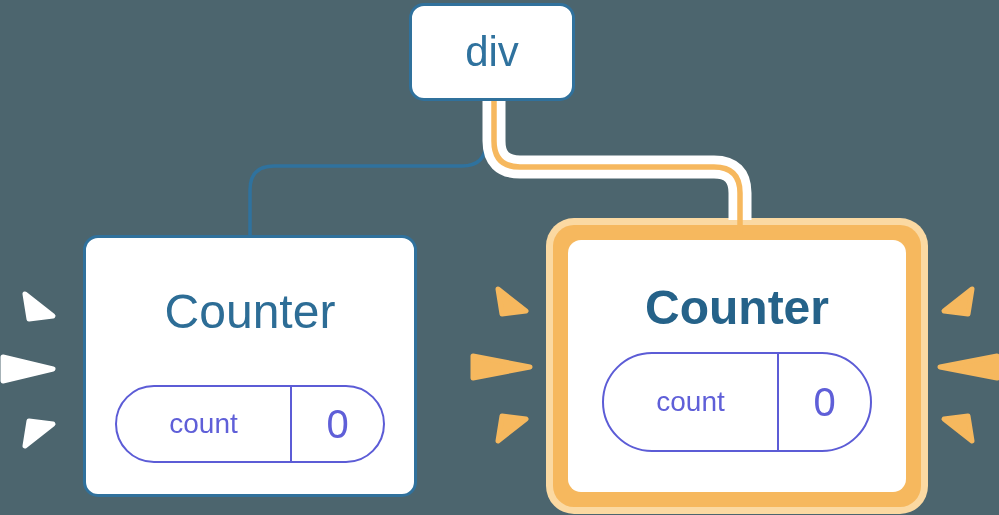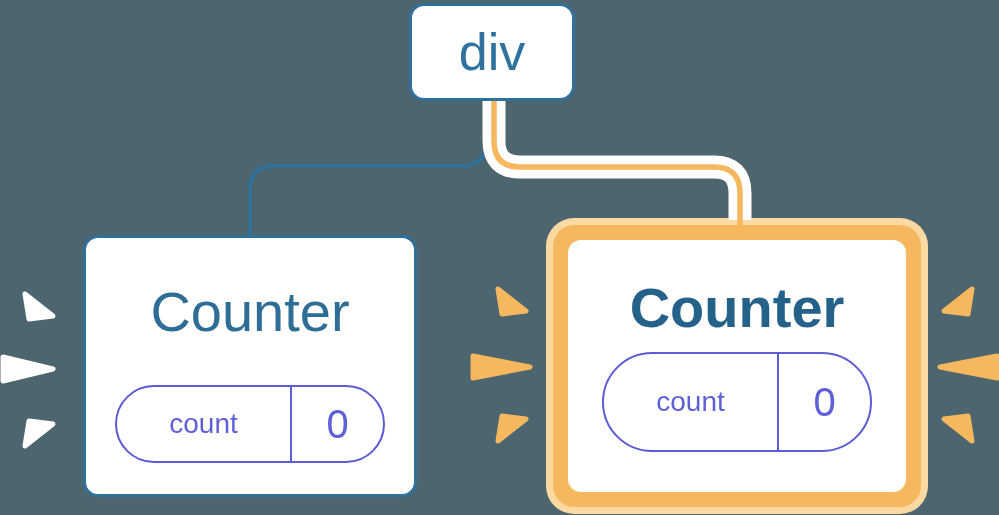--- a/index.html
+++ b/index.html
@@ -8,21 +8,21 @@
     background:var(--bg,#4c656e);
     font-family:"Liberation Sans", sans-serif;
   }
   
   .root-node{
     position:absolute;left:409px;top:3px;width:166px;height:98px;
     box-sizing:border-box;background:#fff;
     border:3.5px solid var(--border-blue,#30719c);border-radius:15px;
     display:flex;align-items:center;justify-content:center;z-index:5;
   }
-  .root-node .label{font-size:52px;color:var(--blue,#3478a4);line-height:1;}
+  .root-node .label{font-size:42px;color:var(--blue,#3478a4);line-height:1;}
   
   #edges{position:absolute;left:0;top:0;z-index:3;pointer-events:none;}
   
   .card-left{
     position:absolute;left:83px;top:235px;width:334px;height:262px;
     box-sizing:border-box;background:#fff;
     border:3px solid var(--border-blue,#30719c);border-radius:15px;
     display:flex;flex-direction:column;align-items:center;
     padding-top:49px;z-index:1;
   }
@@ -35,21 +35,21 @@
   .card-right-ring{
     box-sizing:border-box;width:100%;height:100%;
     background:var(--orange,#f6b85e);border-radius:21px;padding:15px;
   }
   .card-right-inner{
     box-sizing:border-box;width:100%;height:100%;
     background:#fff;border-radius:13px;
     display:flex;flex-direction:column;align-items:center;
     padding-top:43px;
   }
-  .card-title{font-size:56px;line-height:50px;}
+  .card-title{font-size:48px;line-height:50px;}
   .card-left .card-title{color:var(--title-l,#2d6d96);font-weight:500;margin-bottom:48px;}
   .card-right-inner .card-title{color:var(--title-r,#256289);font-weight:700;margin-bottom:19px;}
   
   .pill{
     box-sizing:border-box;display:flex;align-items:stretch;
     border:2.5px solid var(--purple,#5c5cd6);border-radius:999px;
     color:var(--purple-text,#5f5fd8);background:#fff;
   }
   .card-left .pill{width:270px;height:78px;}
   .card-right-inner .pill{width:270px;height:100px;}

